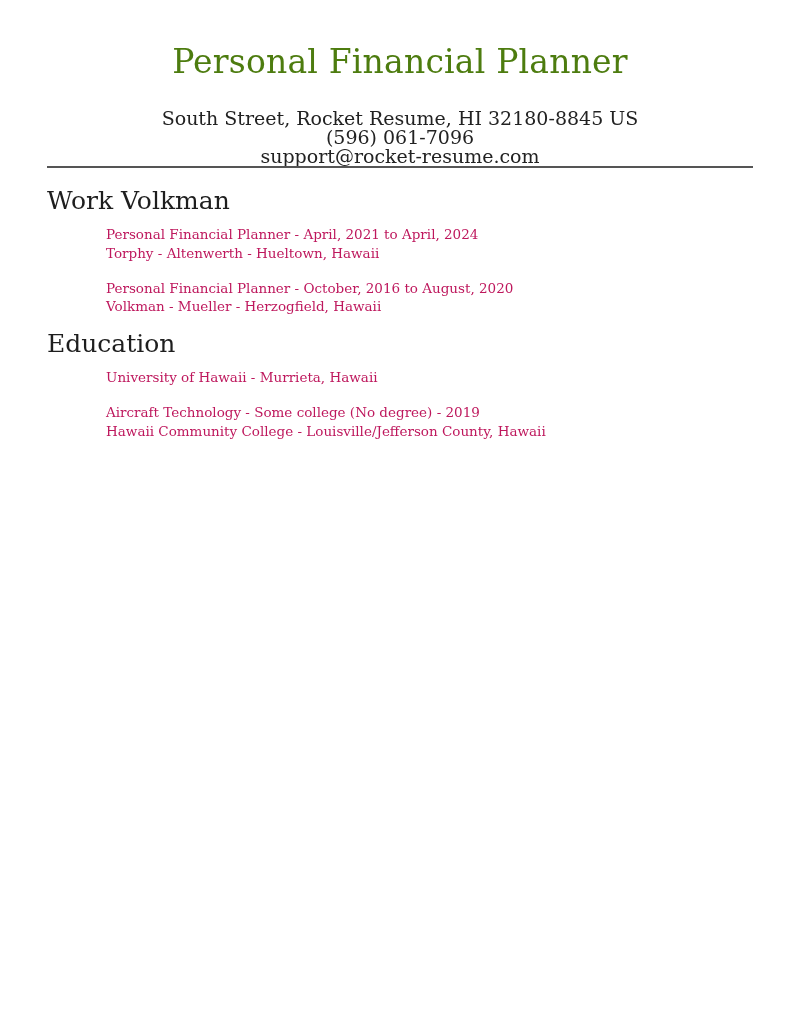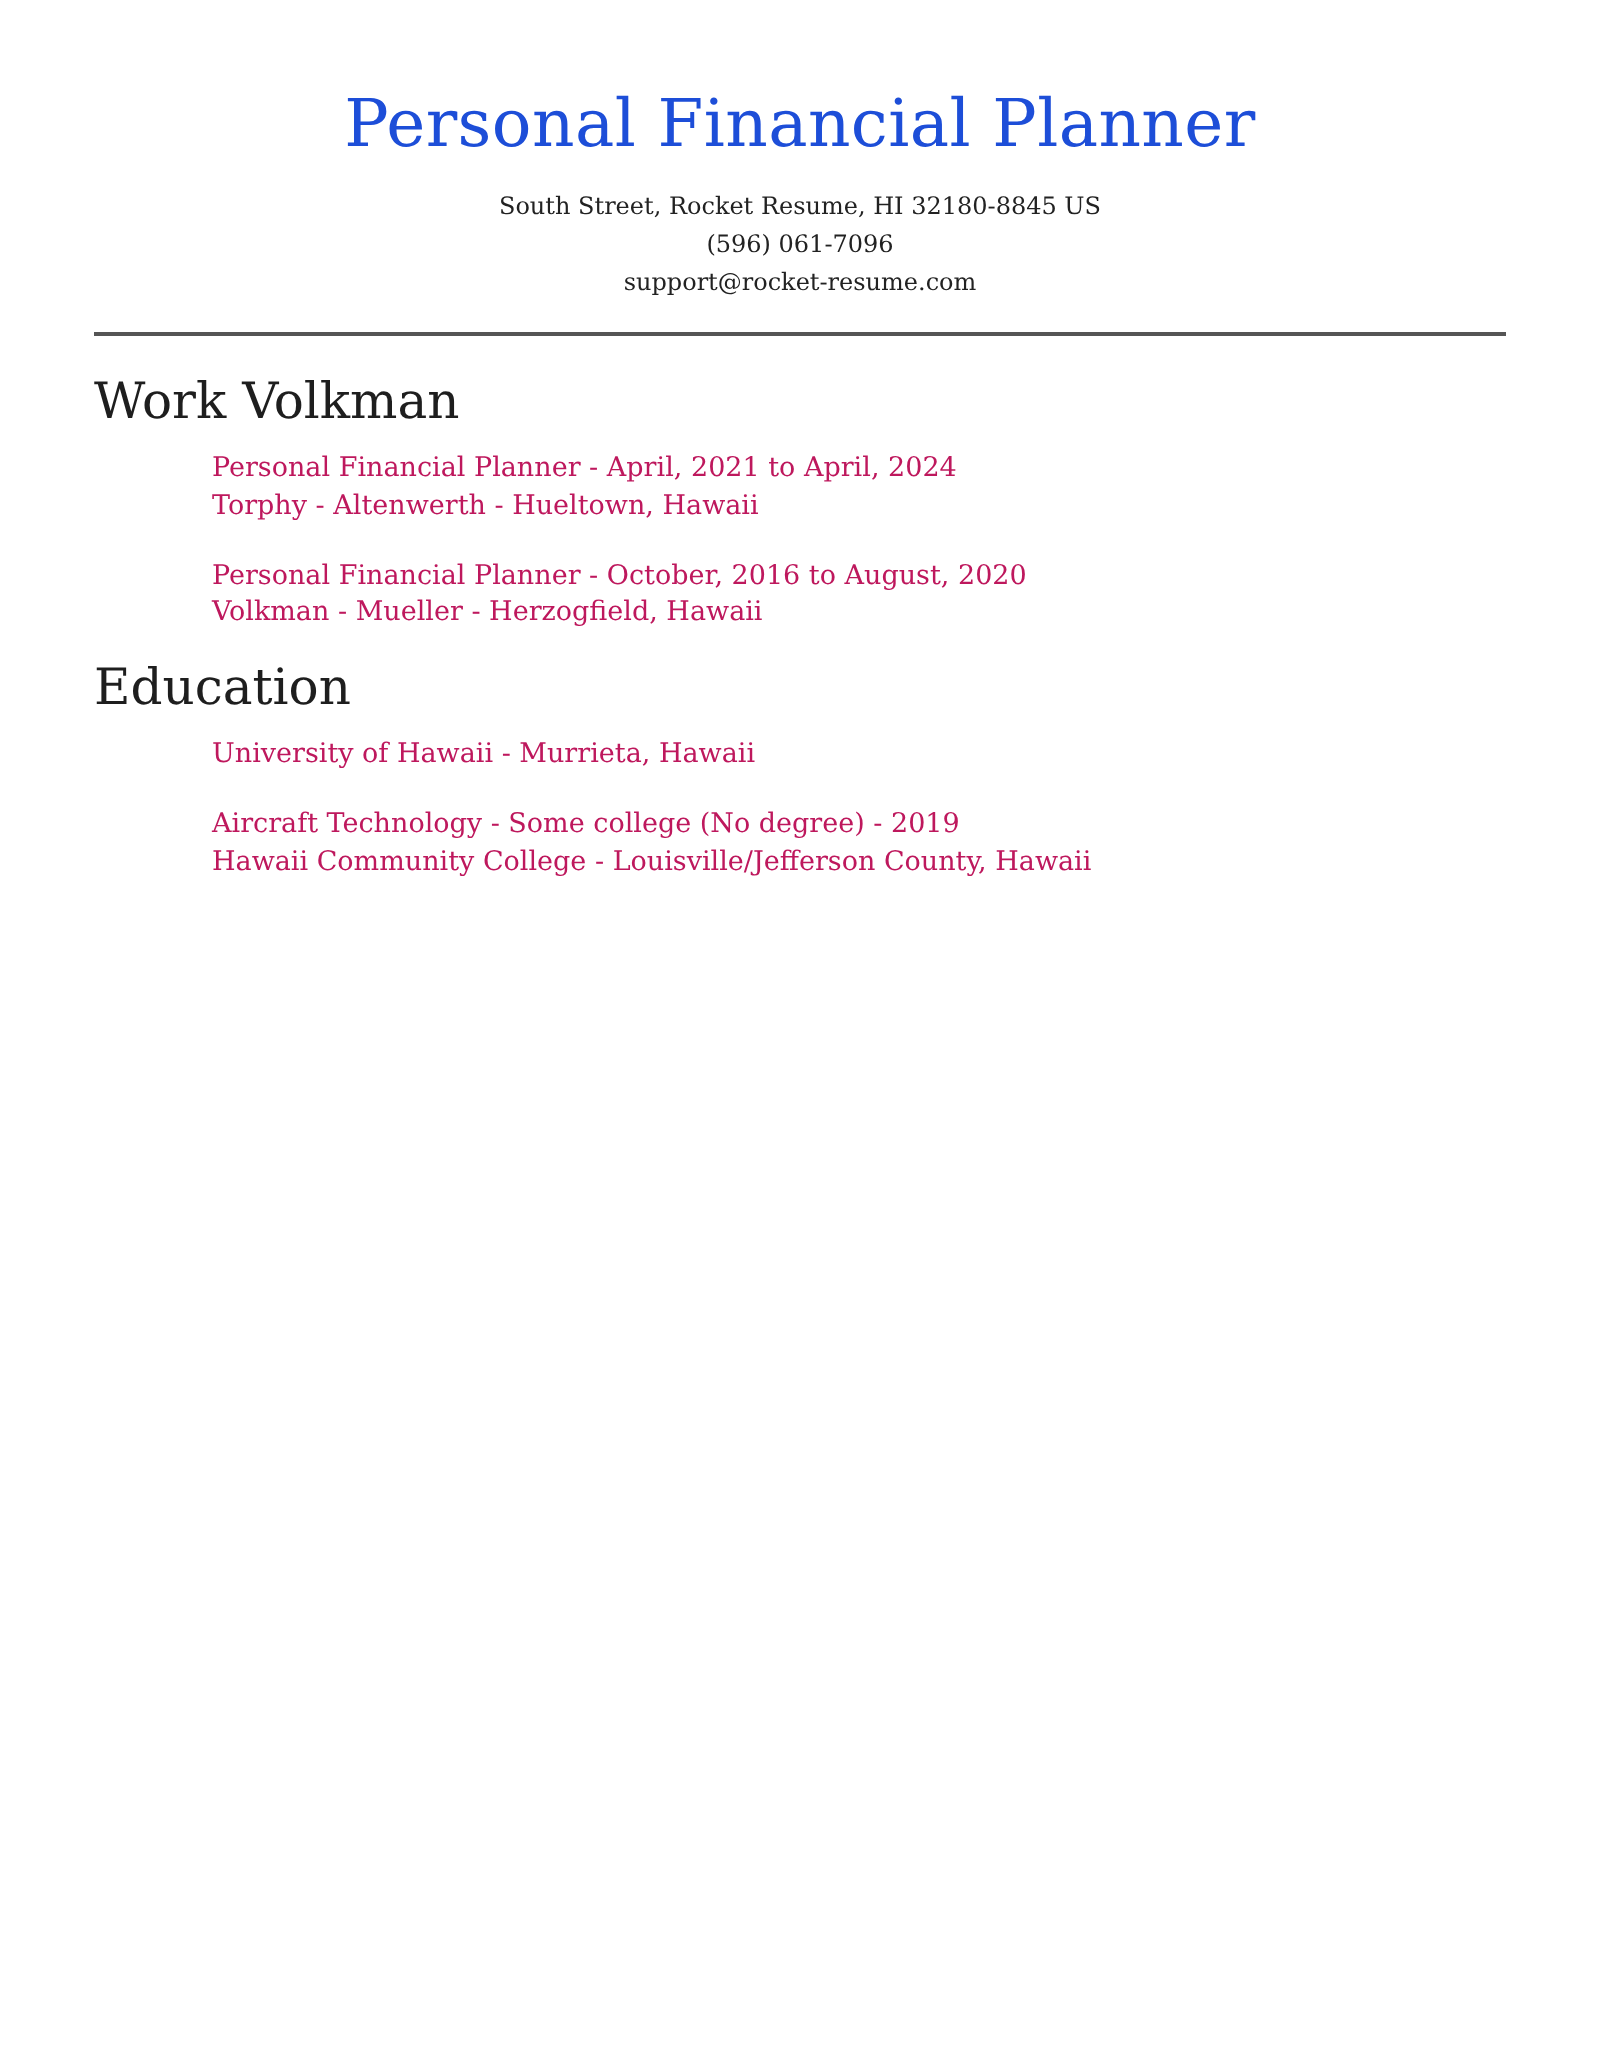--- a/index.html
+++ b/index.html
@@ -22,26 +22,26 @@
     }
     .header {
       text-align: center;
       padding-top: 40px;
     }
     .title {
       font-size: 33px;
       font-weight: normal;
       margin: 0;
       line-height: 44px;
-      color: #1d4ed8;
+      color: #4d7c0f;
       letter-spacing: 0.2px;
     }
     .contact {
-      margin-top: 10px;
-      font-size: 12px;
+      margin-top: 25px;
+      font-size: 19px;
       line-height: 19px;
       color: #222;
     }
     .divider {
       position: absolute;
       left: 47px;
       top: 166px;
       width: 706px;
       height: 0;
       border-top: 2px solid #555555;

